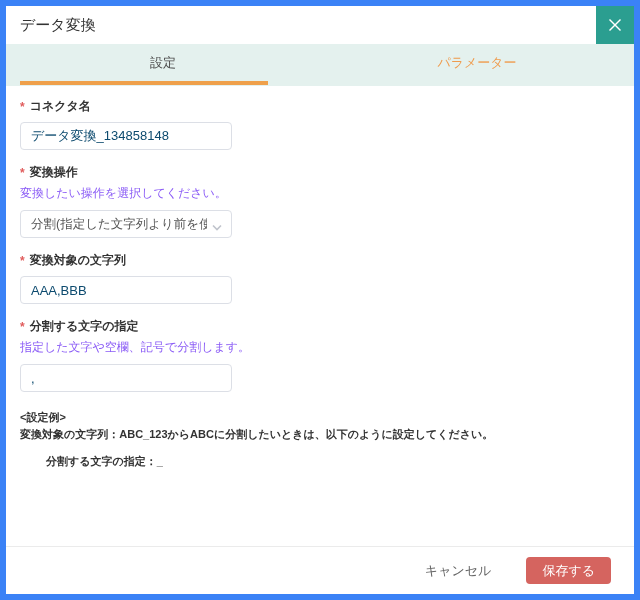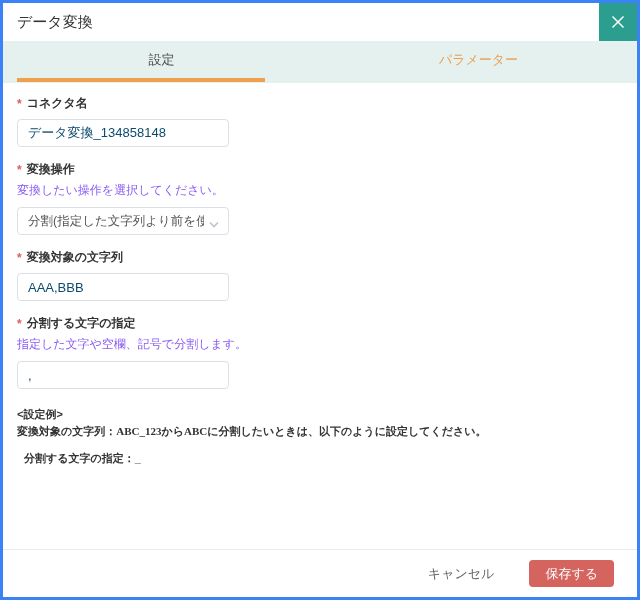--- a/index.html
+++ b/index.html
@@ -3,21 +3,21 @@
 <meta charset="utf-8">
 <style>
   * { margin:0; padding:0; box-sizing:border-box; }
   html,body { width:640px; height:600px; }
   body {
     font-family:"Liberation Sans","DejaVu Sans",sans-serif;
     background:#fff; color:#333;
   }
   .dialog {
     width:640px; height:600px;
-    border:3px solid #3b82f6;
+    border:6px solid #3b82f6;
     display:flex; flex-direction:column;
     position:relative; background:#fff;
   }
   
   .header {
     height:38px; background:#fff; position:relative; flex:0 0 auto;
   }
   .title {
     position:absolute; left:14px; top:0; line-height:38px;
     font-size:15px; color:#333;
@@ -62,22 +62,22 @@
     display:flex; align-items:center; position:relative; cursor:pointer;
   }
   .select .sel-text {
     white-space:nowrap; overflow:hidden; font-size:12.5px;
   }
   .select .chev {
     position:absolute; right:8px; top:50%; margin-top:-4px;
   }
   
   .example { margin-top:18px; font-size:11px; font-weight:bold; color:#333; }
-  .example .ex-line2 { margin-top:2px;font-family:Liberation Serif, serif; }
-  .example .ex-line3 { margin-top:12px; margin-left:7px; }
+  .example .ex-line2 { margin-top:2px; }
+  .example .ex-line3 { margin-top:12px; margin-left:26px; }
   
   .footer {
     flex:0 0 48px; border-top:1px solid #ebebeb; background:#fff;
     display:flex; align-items:center; justify-content:flex-end;
     padding-right:23px;
   }
   .cancel-btn {
     background:none; border:none; font-size:13px; color:#666;
     cursor:pointer; margin-right:35px;
     font-family:"Liberation Sans","DejaVu Sans",sans-serif;

